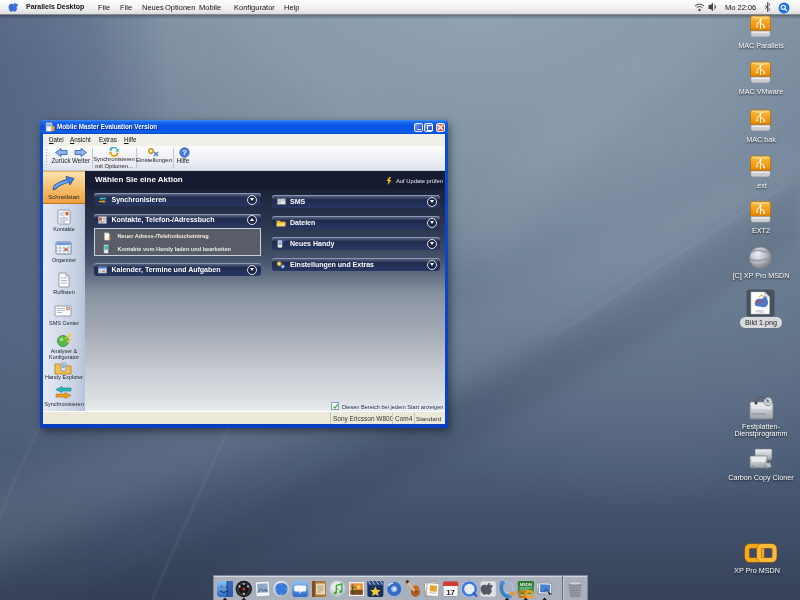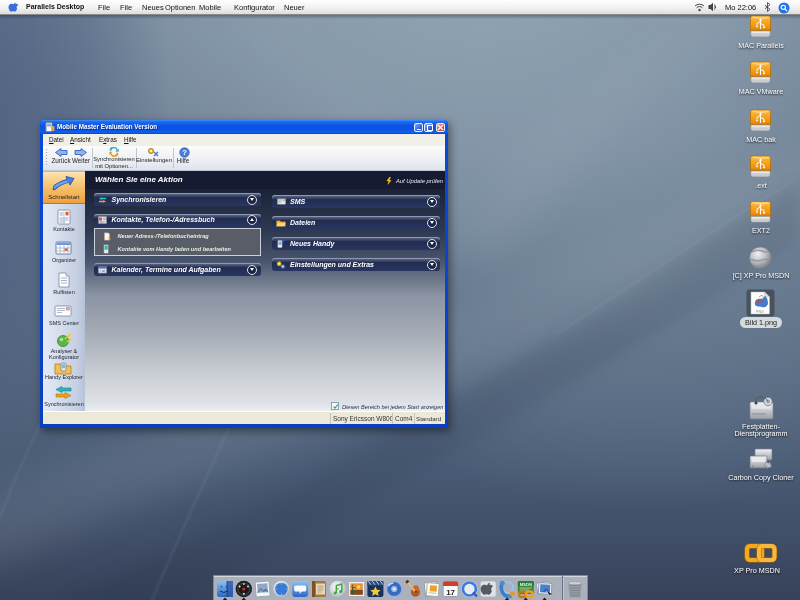--- a/index.html
+++ b/index.html
@@ -25,21 +25,21 @@
   #bmin,#bmax{background:linear-gradient(135deg,#8fa8f0,#3b66dd 60%,#2450c8);}
   #bclose{background:linear-gradient(135deg,#f0a088,#e0583a 55%,#c03818);}
   #winmenu{position:absolute;left:3px;top:14px;width:402px;height:12px;background:#f0efe8;
     font-size:6.3px;color:#111;}
   #winmenu span{position:absolute;top:2px;}
   #toolbar{position:absolute;left:3px;top:26px;width:402px;height:25px;
     background:linear-gradient(#fcfcfb,#e9ecf2 70%,#dde2ec);border-bottom:1px solid #c2c8d4;box-sizing:border-box;}
   #sidebar{position:absolute;left:3px;top:51px;width:42px;height:240px;
     background:linear-gradient(90deg,#e4eaf6,#c6d0e2 80%,#b6c2d8);}
   #content{position:absolute;left:45px;top:51px;width:360px;height:240px;
-    background:linear-gradient(#11162b 0%,#1b2338 8%,#2e3a52 25%,#46536b 37%,#8a94a2 52%,#a8aeb8 69%,#c9cdd3 84%,#dfe2e6 97%,#eceef0 100%);font-style:italic;}
+    background:linear-gradient(#11162b 0%,#1b2338 8%,#2e3a52 25%,#46536b 37%,#8a94a2 52%,#a8aeb8 69%,#c9cdd3 84%,#dfe2e6 97%,#eceef0 100%);}
   #statusbar{position:absolute;left:3px;top:291px;width:402px;height:13px;background:#ece9d8;
     border-top:1px solid #fff;font-size:6.5px;color:#333;box-sizing:border-box;}
   .hdr{position:absolute;left:0;top:0;width:360px;height:18px;background:#161b31;}
   .bar{position:absolute;width:167px;height:13px;border-radius:3px;
     background:linear-gradient(#5f6a88 0%,#49547600 0%,#5f6a88 4%,#3d4768 22%,#222b4e 36%,#243158 65%,#293663 100%);
     box-shadow:inset 0 1px 0 #8f98b2;}
   .bar .txt{position:absolute;left:18px;top:2.8px;font-size:7px;font-weight:bold;color:#fff;white-space:nowrap;}
   .cbtn{position:absolute;right:3.5px;top:1.5px;width:10px;height:10px;border-radius:50%;
     background:#1d2440;border:1px solid #dfe3ee;box-sizing:border-box;}
   .cbtn:after{content:"";position:absolute;left:2px;top:2.6px;width:0;height:0;
@@ -109,21 +109,21 @@
   <svg class="abs" style="left:8px;top:2px" width="11" height="11" viewBox="0 0 17 17">
     <path fill="#3a6fd8" d="M11.3,1.2c0.1,1-0.3,1.9-0.9,2.6C9.8,4.5,8.9,5,8,4.9C7.9,4,8.3,3.1,8.8,2.5C9.4,1.8,10.4,1.3,11.3,1.2z M13.9,12.2c-0.4,0.9-0.6,1.3-1.1,2c-0.7,1.1-1.8,2.5-3,2.5c-1.1,0-1.4-0.7-2.9-0.7c-1.5,0-1.8,0.7-2.9,0.7c-1.3,0-2.2-1.2-3-2.3C-1.1,11.4-1.3,7.5,0.2,5.4c1-1.5,2.7-2.3,4.2-2.3c1.6,0,2.6,0.9,3.9,0.9c1.3,0,2-0.9,3.9-0.9c1.4,0,2.8,0.7,3.8,2C12.6,6.9,13,10.1,13.9,12.2z" transform="translate(1.5,0) scale(0.9)"></path>
   </svg>
   <span class="mi" style="left:26px;font-weight:bold;font-size:7px;top:3px">Parallels Desktop</span>
   <span class="mi" style="left:98px;top:3px">File</span>
   <span class="mi" style="left:120px;top:3px">File</span>
   <span class="mi" style="left:142px;top:3px">Neues</span>
   <span class="mi" style="left:165px;top:3px">Optionen</span>
   <span class="mi" style="left:199px;top:3px">Mobile</span>
   <span class="mi" style="left:234px;top:3px">Konfigurator</span>
-  <span class="mi" style="left:284px;top:3px">Neuer</span>
+  <span class="mi" style="left:284px;top:3px">Help</span>
   <svg class="abs" style="left:694px;top:2px" width="11" height="10" viewBox="0 0 11 10">
     <g fill="none" stroke="#444" stroke-width="1">
       <path d="M1,4 A6.5,6.5 0 0 1 10,4" fill="none"></path>
       <path d="M2.6,5.8 A4,4 0 0 1 8.4,5.8" fill="none"></path>
     </g>
     <circle cx="5.5" cy="8" r="1.2" fill="#444"></circle>
   </svg>
   <svg class="abs" style="left:708px;top:2px" width="11" height="10" viewBox="0 0 11 10">
     <path d="M0.5,3 L2.5,3 L5,0.8 L5,9.2 L2.5,7 L0.5,7 Z" fill="#444"></path>
     <path d="M6.5,2.5 A4,4 0 0 1 6.5,7.5 M7,4 A1.8,1.8 0 0 1 7,6" stroke="#444" stroke-width="0.9" fill="none"></path>

